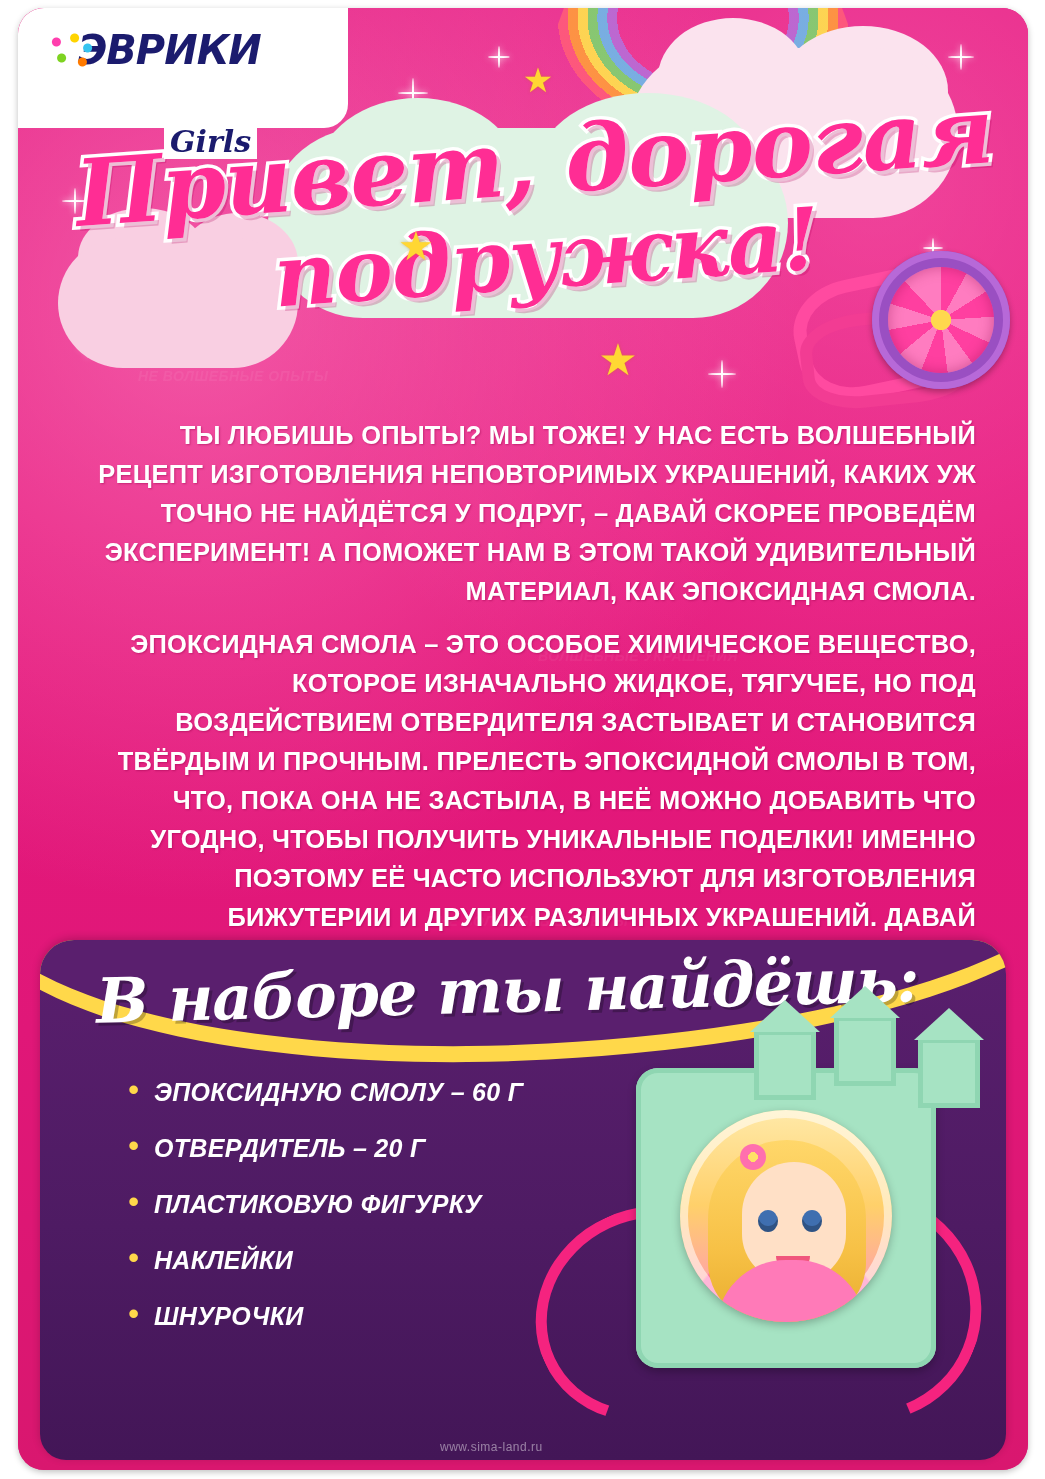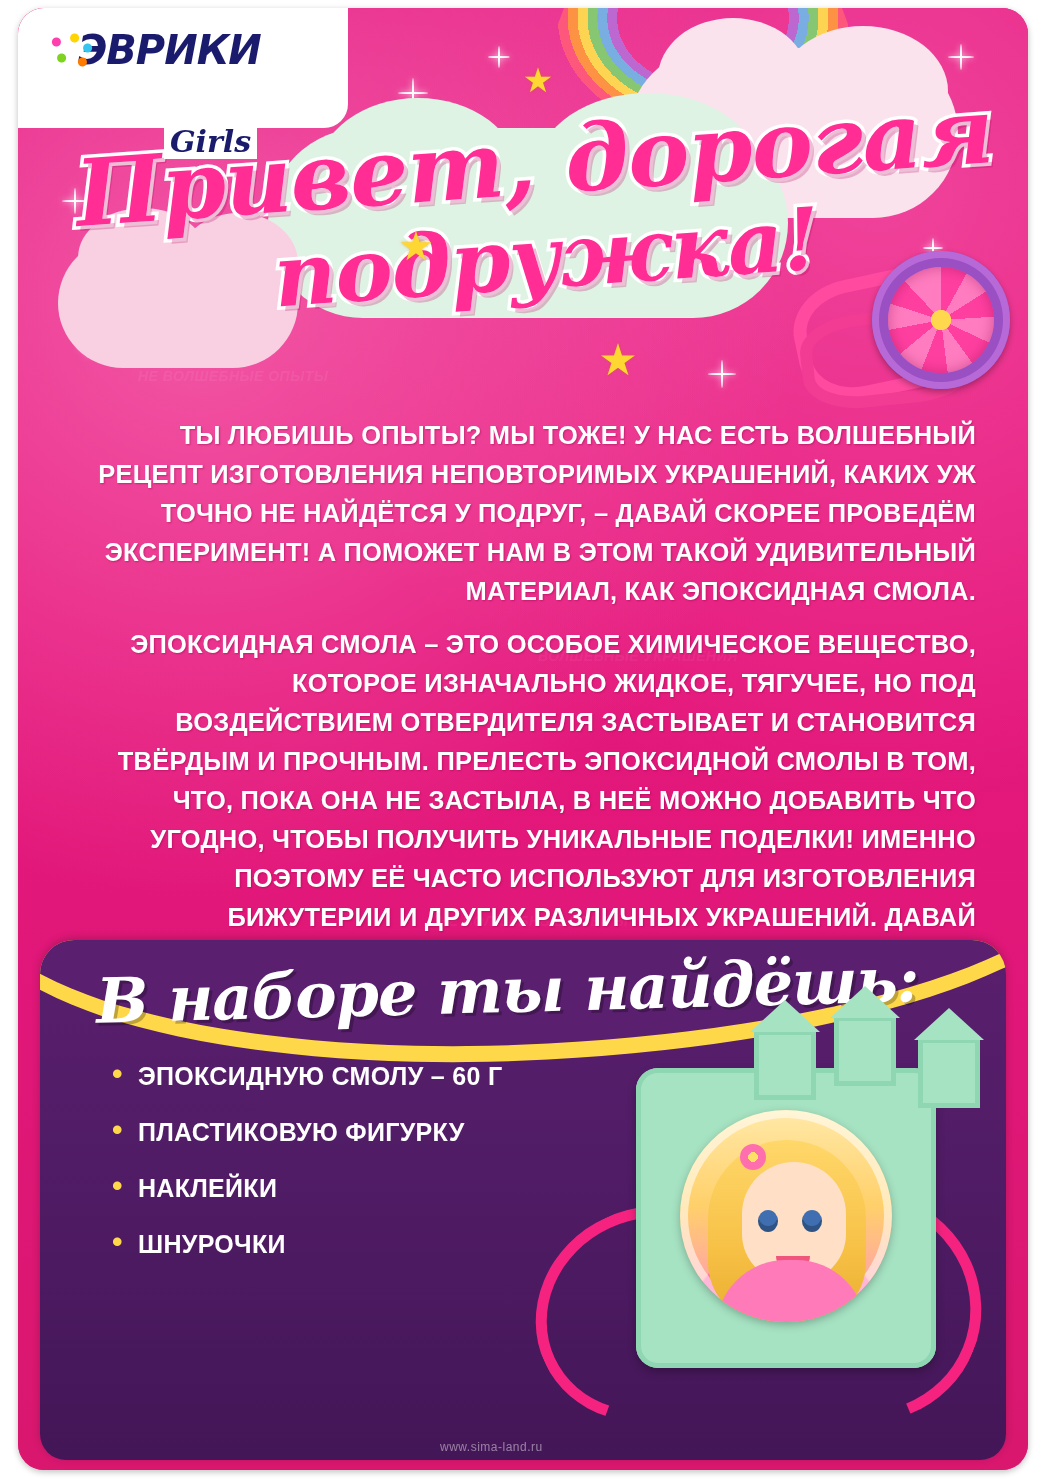--- a/index.html
+++ b/index.html
@@ -341,22 +341,23 @@
     text-shadow: 3px 3px 0 rgba(0,0,0,0.25);
     transform: rotate(-1.5deg);
     white-space: nowrap;
   }
   .items {
     position: absolute;
     left: 72px;
     top: 122px;
     width: 520px;
     list-style: none;
-    margin: 0;
+    margin: 16px;
     padding: 0;
+    font-style: italic;
   }
   .items li {
     color: #ffffff;
     font-weight: bold;
     font-size: 25px;
     line-height: 28px;
     text-transform: uppercase;
     margin-bottom: 28px;
     padding-left: 26px;
     position: relative;
@@ -559,20 +560,21 @@
       <p>ЭПОКСИДНАЯ СМОЛА – ЭТО ОСОБОЕ ХИМИЧЕСКОЕ ВЕЩЕСТВО, КОТОРОЕ ИЗНАЧАЛЬНО ЖИДКОЕ, ТЯГУЧЕЕ, НО ПОД ВОЗДЕЙСТВИЕМ ОТВЕРДИТЕЛЯ ЗАСТЫВАЕТ И СТАНОВИТСЯ ТВЁРДЫМ И ПРОЧНЫМ. ПРЕЛЕСТЬ ЭПОКСИДНОЙ СМОЛЫ В ТОМ, ЧТО, ПОКА ОНА НЕ ЗАСТЫЛА, В НЕЁ МОЖНО ДОБАВИТЬ ЧТО УГОДНО, ЧТОБЫ ПОЛУЧИТЬ УНИКАЛЬНЫЕ ПОДЕЛКИ! ИМЕННО ПОЭТОМУ ЕЁ ЧАСТО ИСПОЛЬЗУЮТ ДЛЯ ИЗГОТОВЛЕНИЯ БИЖУТЕРИИ И ДРУГИХ РАЗЛИЧНЫХ УКРАШЕНИЙ. ДАВАЙ ПОПРОБУЕМ И МЫ!</p>
     </div>
 
     <div class="panel">
       <div class="panel-swoosh"></div>
       <div class="panel-swoosh2"></div>
       <div class="panel-title">В наборе ты найдёшь:</div>
 
       <ul class="items">
         <li>ЭПОКСИДНУЮ СМОЛУ – 60 Г</li>
+        <li>ОТВЕРДИТЕЛЬ – 20 Г</li>
         <li>ПЛАСТИКОВУЮ ФИГУРКУ</li>
         <li>НАКЛЕЙКИ</li>
         <li>ШНУРОЧКИ</li>
       </ul>
 
       <div class="pendant">
         <div class="cord cord-l"></div>
         <div class="cord cord-r"></div>
         <div class="castle">
           <div class="turret t1"></div>

